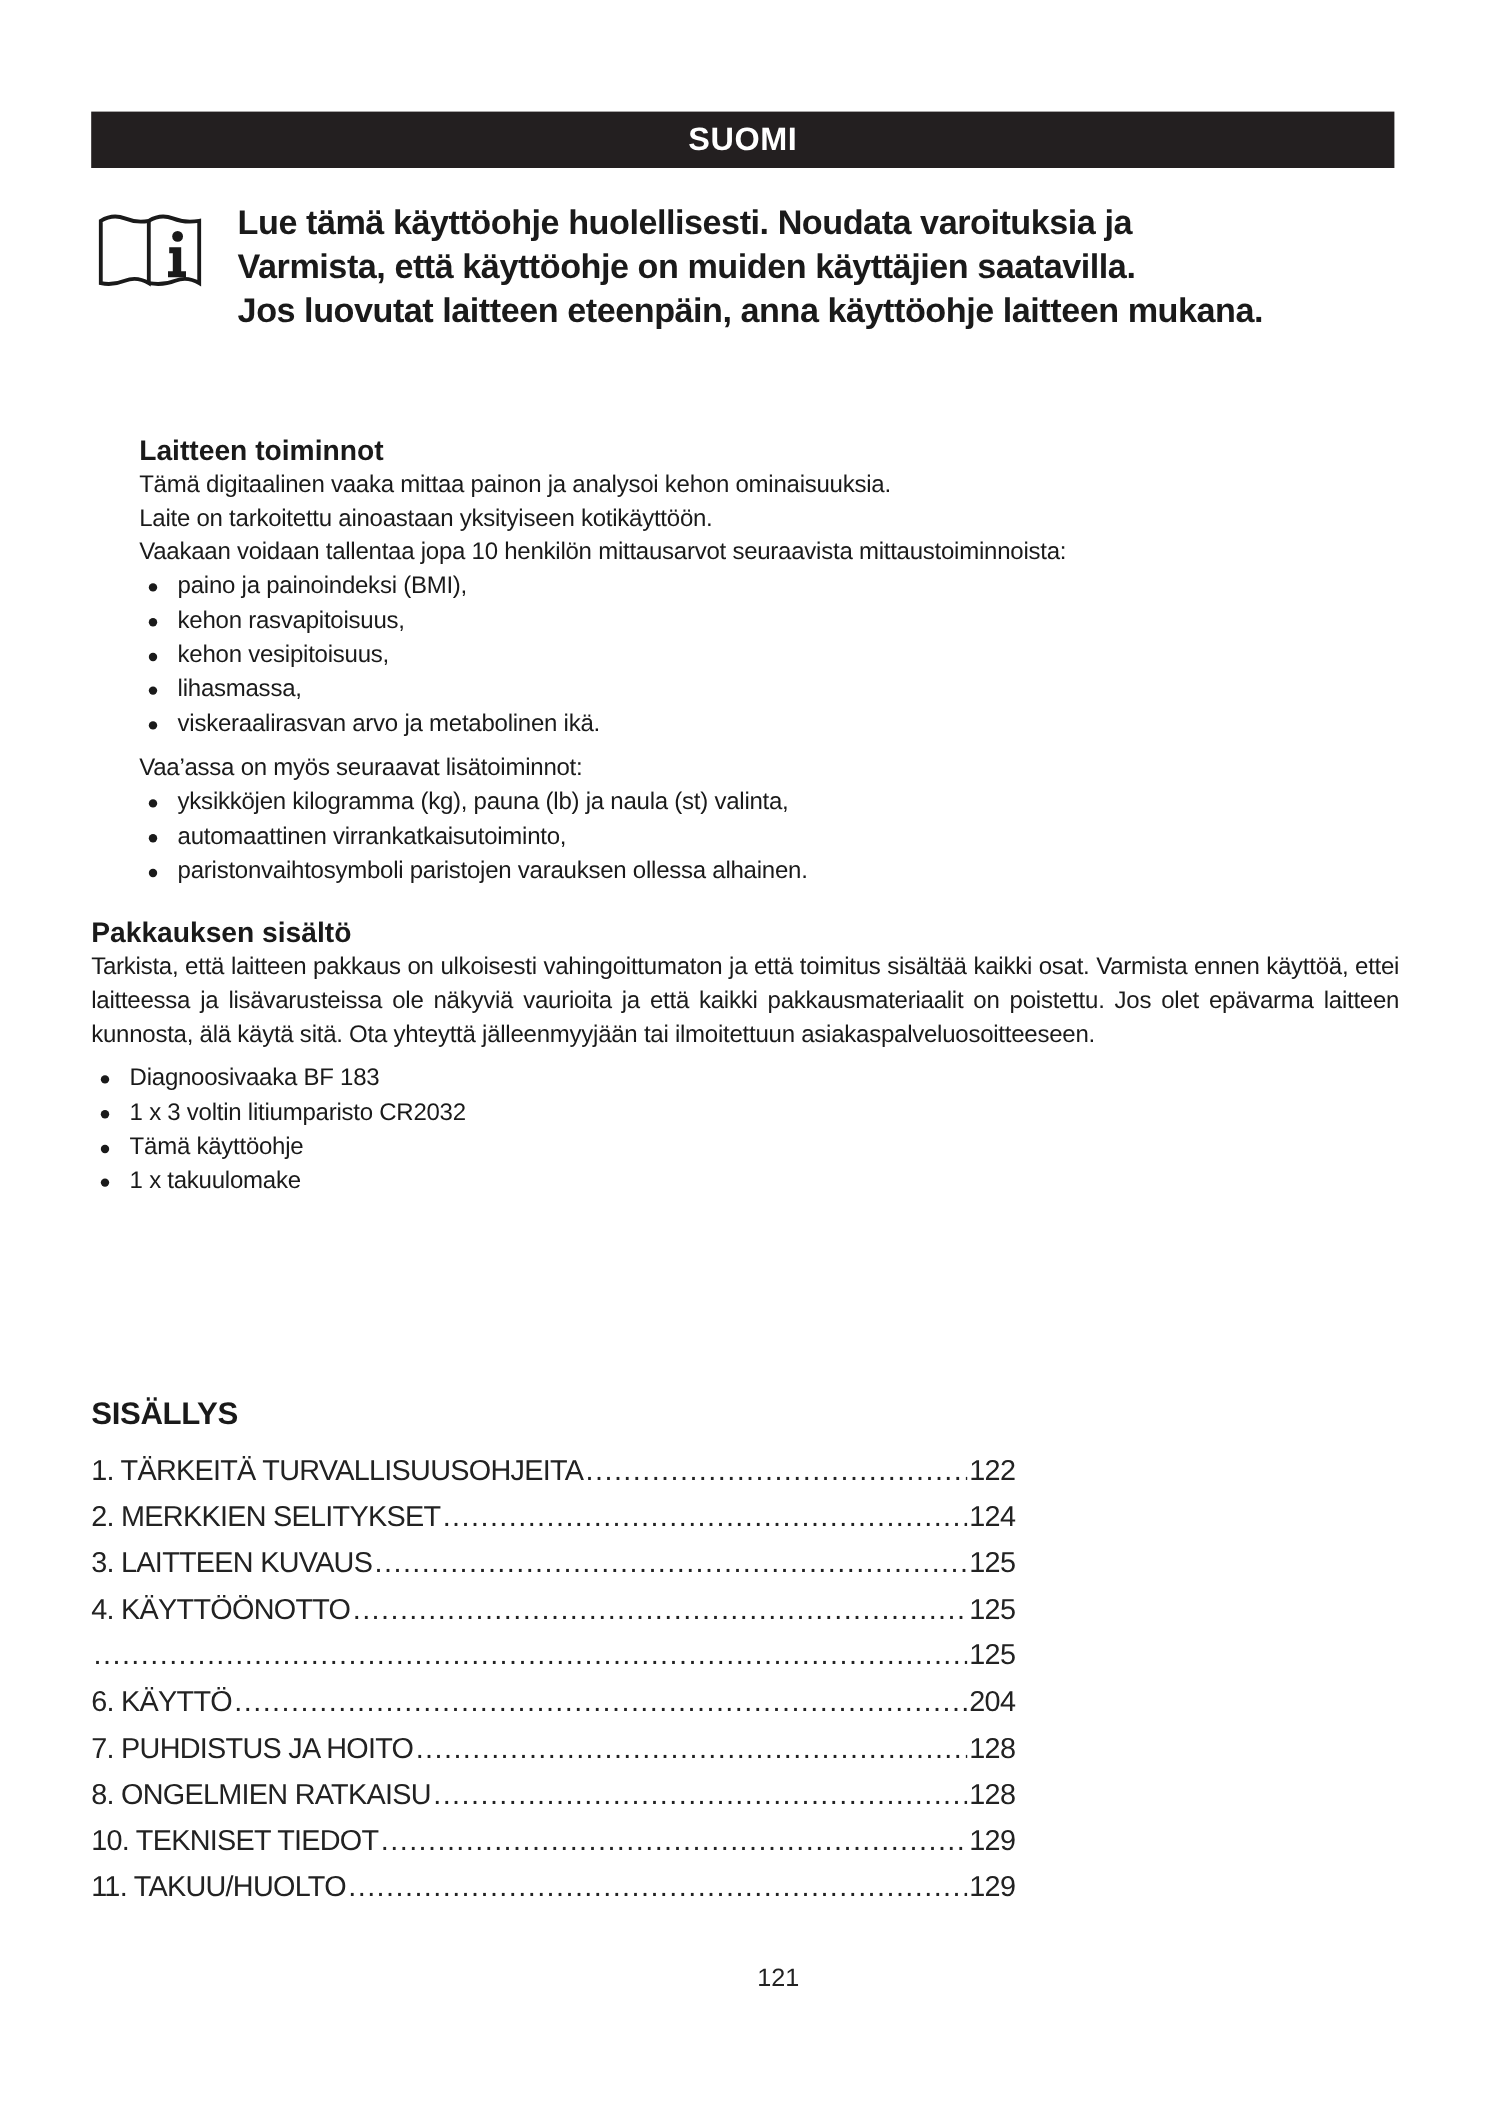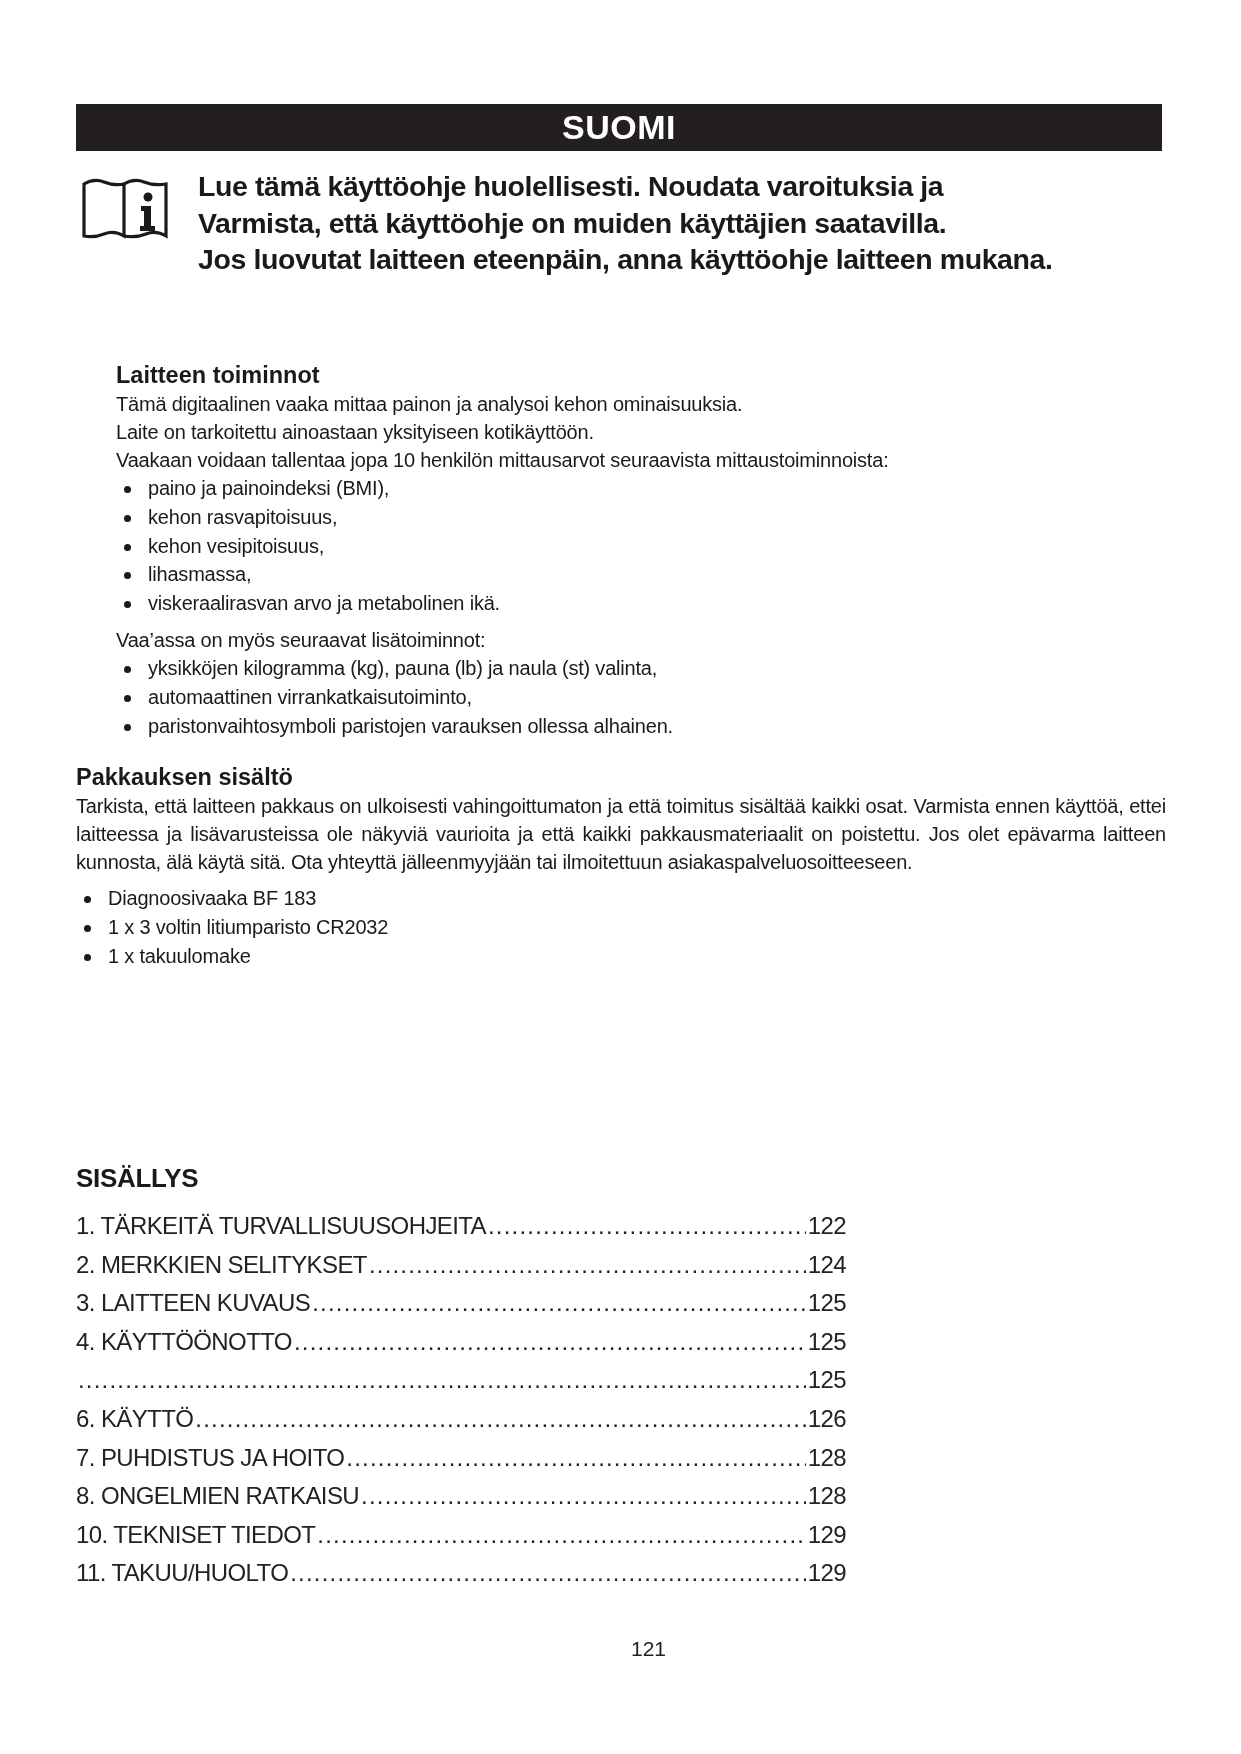--- a/index.html
+++ b/index.html
@@ -1,24 +1,24 @@
 <!DOCTYPE html>
 <html><head>
 <meta charset="utf-8">
 <style>
   html, body { margin: 0; padding: 0; background: #ffffff; }
   body {
     width: 1241px; height: 1754px; position: relative; overflow: hidden;
     font-family: "Liberation Sans", sans-serif; color: #1a1a1a;
   }
   .header-bar {
-    position: absolute; left: 76px; top: 104px; width: 1086px; height: 47px;
+    position: absolute; left: 76px; top: 93px; width: 1086px; height: 47px;
     background: #231f20; color: #ffffff;
     display: flex; align-items: center; justify-content: center;
-    font-weight: bold; font-size: 34px; letter-spacing: 0.5px;
+    font-weight: bold; font-size: 27px; letter-spacing: 0.5px;
   }
   .notice {
     position: absolute; left: 76px; top: 168px; width: 1100px;
   }
   .notice-icon {
     position: absolute; left: 4px; top: 8px; width: 90px; height: 66px;
   }
   .notice-text {
     position: absolute; left: 122px; top: 0; width: 980px;
     font-weight: bold; font-size: 28.5px; line-height: 36.5px; color: #1a1a1a;
@@ -101,20 +101,21 @@
     <li><span class="dot"></span><span>paristonvaihtosymboli paristojen varauksen ollessa alhainen.</span></li>
   </ul>
 </div>
 
 <div class="section" style="top:762px;">
   <div class="h2">Pakkauksen sisältö</div>
   <div class="p justify">Tarkista, että laitteen pakkaus on ulkoisesti vahingoittumaton ja että toimitus sisältää kaikki osat. Varmista ennen käyttöä, ettei laitteessa ja lisävarusteissa ole näkyviä vaurioita ja että kaikki pakkausmateriaalit on poistettu. Jos olet epävarma laitteen kunnosta, älä käytä sitä. Ota yhteyttä jälleenmyyjään tai ilmoitettuun asiakaspalveluosoitteeseen.</div>
   <ul class="bullets" style="margin-top:8px;">
     <li><span class="dot"></span><span>Diagnoosivaaka BF 183</span></li>
     <li><span class="dot"></span><span>1 x 3 voltin litiumparisto CR2032</span></li>
+    <li><span class="dot"></span><span>Tämä käyttöohje</span></li>
     <li><span class="dot"></span><span>1 x takuulomake</span></li>
   </ul>
 </div>
 
 <div class="toc-title">SISÄLLYS</div>
 
 <div class="toc">
   <div class="toc-row">
       <span class="toc-label">1. TÄRKEITÄ TURVALLISUUSOHJEITA</span>
       <span class="toc-dots"></span>
@@ -135,21 +136,21 @@
       <span class="toc-dots"></span>
       <span class="toc-page">125</span>
     </div>
   <div class="toc-row">
       <span class="toc-dots"></span>
       <span class="toc-page">125</span>
     </div>
   <div class="toc-row">
       <span class="toc-label">6. KÄYTTÖ</span>
       <span class="toc-dots"></span>
-      <span class="toc-page">126</span>
+      <span class="toc-page">204</span>
     </div>
   <div class="toc-row">
       <span class="toc-label">7. PUHDISTUS JA HOITO</span>
       <span class="toc-dots"></span>
       <span class="toc-page">128</span>
     </div>
   <div class="toc-row">
       <span class="toc-label">8. ONGELMIEN RATKAISU</span>
       <span class="toc-dots"></span>
       <span class="toc-page">128</span>

